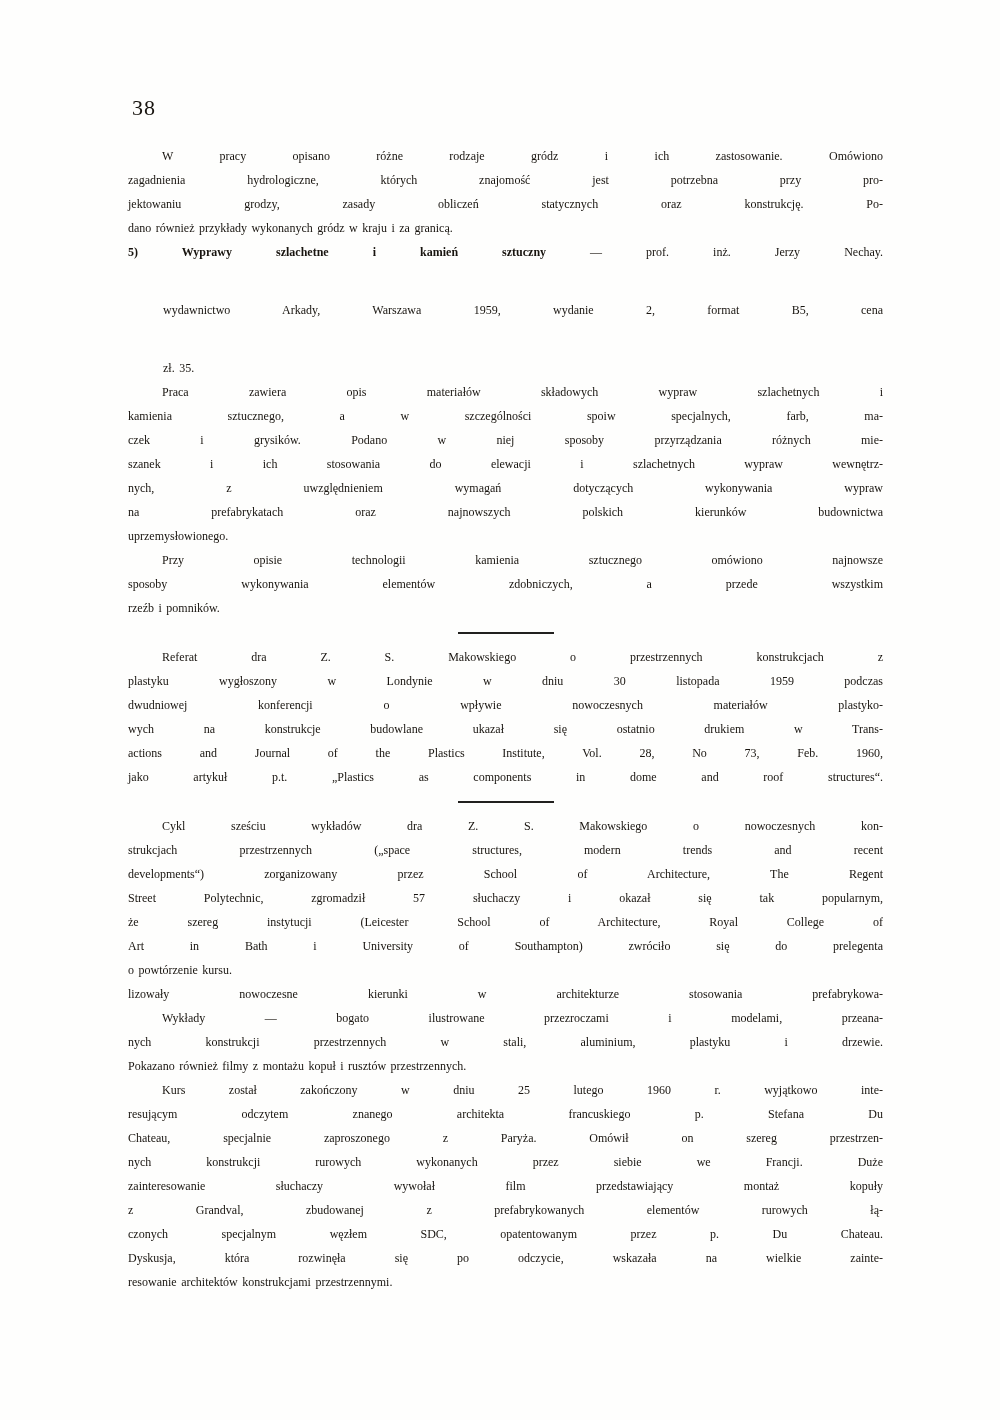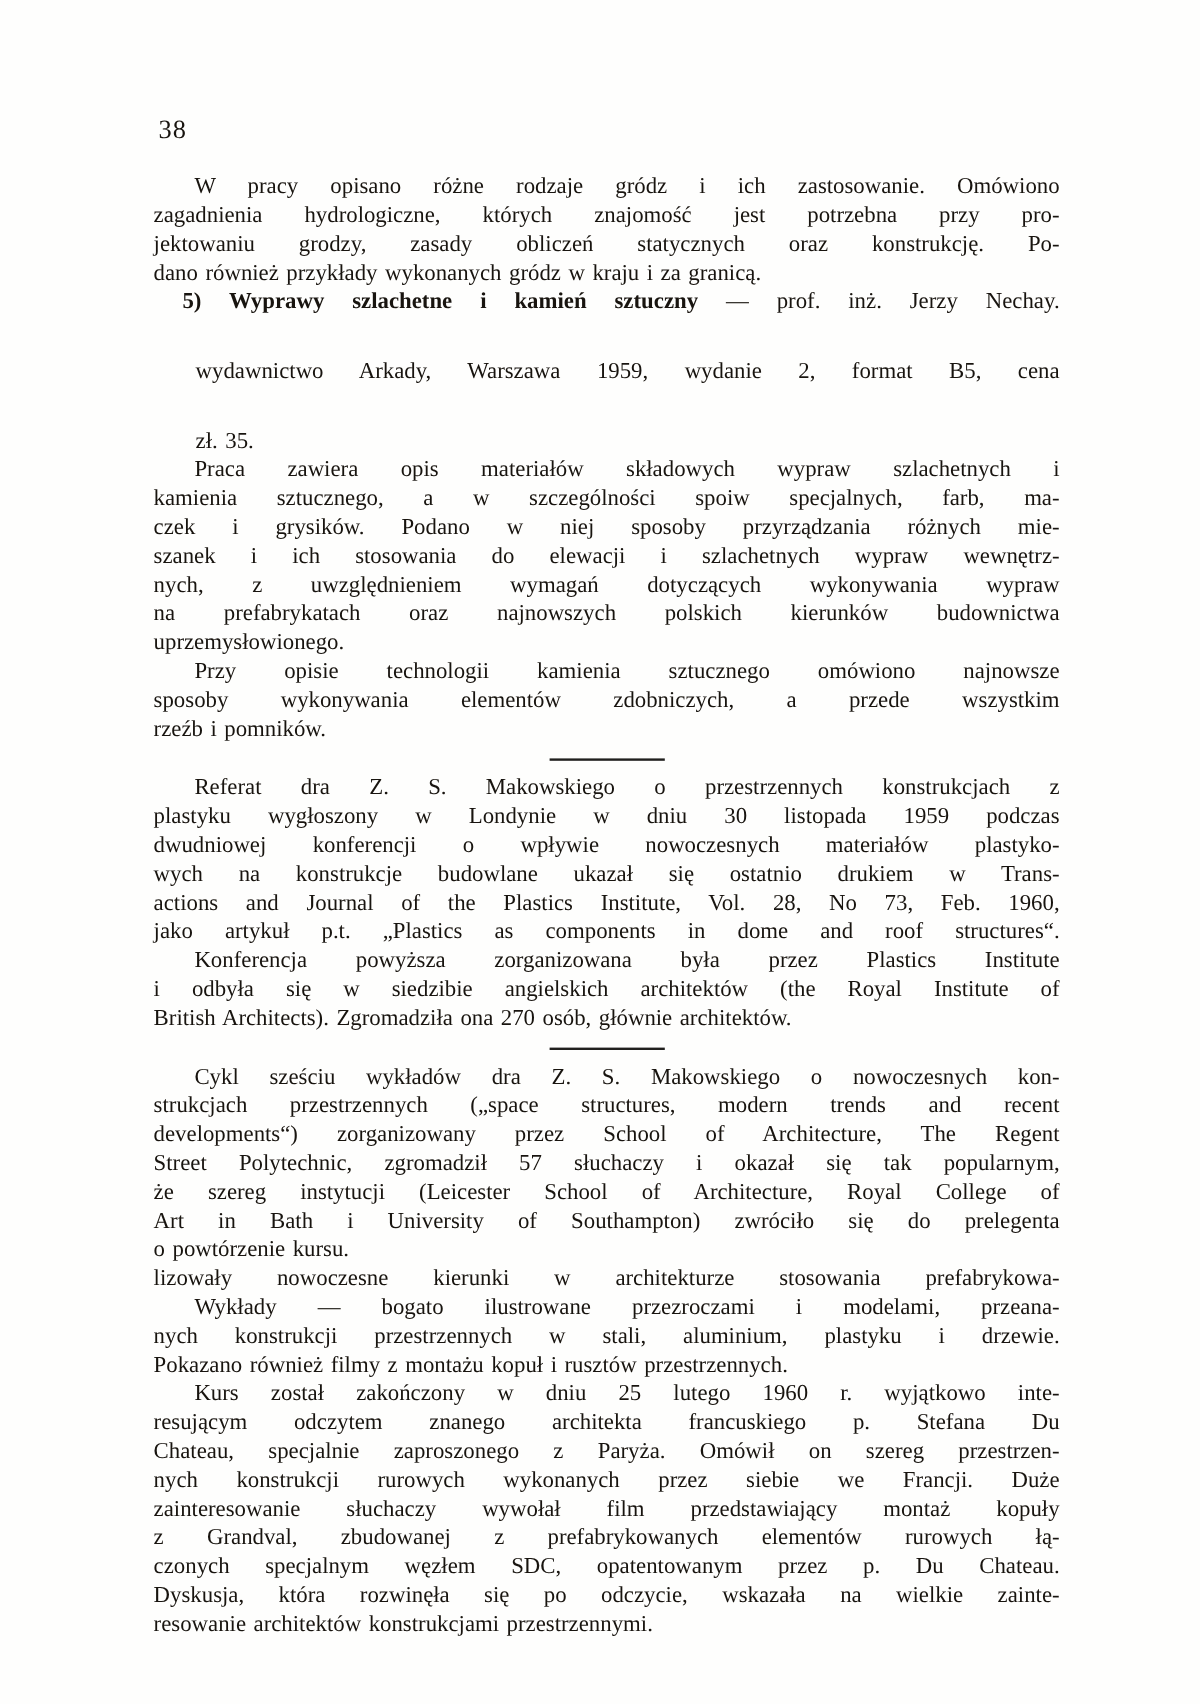--- a/index.html
+++ b/index.html
@@ -26,34 +26,34 @@
     top: 96px;
     font-size: 22px;
     line-height: 24px;
     letter-spacing: 1px;
   }
   .content {
     position: absolute;
     left: 128px;
     top: 144px;
     width: 755px;
-    font-size: 19px;
+    font-size: 12px;
   }
   .block {  }
   .line {
     height: 24px;
     line-height: 24px;
     text-align: justify;
     text-align-last: justify;
     word-spacing: 1.5px;
   }
   .line.indent { padding-left: 34px; }
   .line.hang   { padding-left: 35px; margin-top: 34px; }
   .line.last   { text-align-last: left; }
-  .bold { font-weight: bold; margin-left: 24px; }
+  .bold { font-weight: bold; }
   .divider {
     height: 25px;
     display: flex;
     align-items: center;
     justify-content: center;
   }
   .divider .rule {
     width: 96px;
     height: 0;
     border-top: 2px solid #21201e;
@@ -94,25 +94,20 @@
         <div class="rule"></div>
       </div>
       <div class="block paragraph">
         <div class="line indent">Referat dra Z. S. Makowskiego o przestrzennych konstrukcjach z</div>
         <div class="line">plastyku wygłoszony w Londynie w dniu 30 listopada 1959 podczas</div>
         <div class="line">dwudniowej konferencji o wpływie nowoczesnych materiałów plastyko-</div>
         <div class="line">wych na konstrukcje budowlane ukazał się ostatnio drukiem w Trans-</div>
         <div class="line">actions and Journal of the Plastics Institute, Vol. 28, No 73, Feb. 1960,</div>
         <div class="line">jako artykuł p.t. „Plastics as components in dome and roof structures“.</div>
       </div>
-      <div class="block paragraph">
-        <div class="line indent">Konferencja powyższa zorganizowana była przez Plastics Institute</div>
-        <div class="line">i odbyła się w siedzibie angielskich architektów (the Royal Institute of</div>
-        <div class="line last">British Architects). Zgromadziła ona 270 osób, głównie architektów.</div>
-      </div>
       <div class="divider">
         <div class="rule"></div>
       </div>
       <div class="block paragraph">
         <div class="line indent">Cykl sześciu wykładów dra Z. S. Makowskiego o nowoczesnych kon-</div>
         <div class="line">strukcjach przestrzennych („space structures, modern trends and recent</div>
         <div class="line">developments“) zorganizowany przez School of Architecture, The Regent</div>
         <div class="line">Street Polytechnic, zgromadził 57 słuchaczy i okazał się tak popularnym,</div>
         <div class="line">że szereg instytucji (Leicester School of Architecture, Royal College of</div>
         <div class="line">Art in Bath i University of Southampton) zwróciło się do prelegenta</div>

